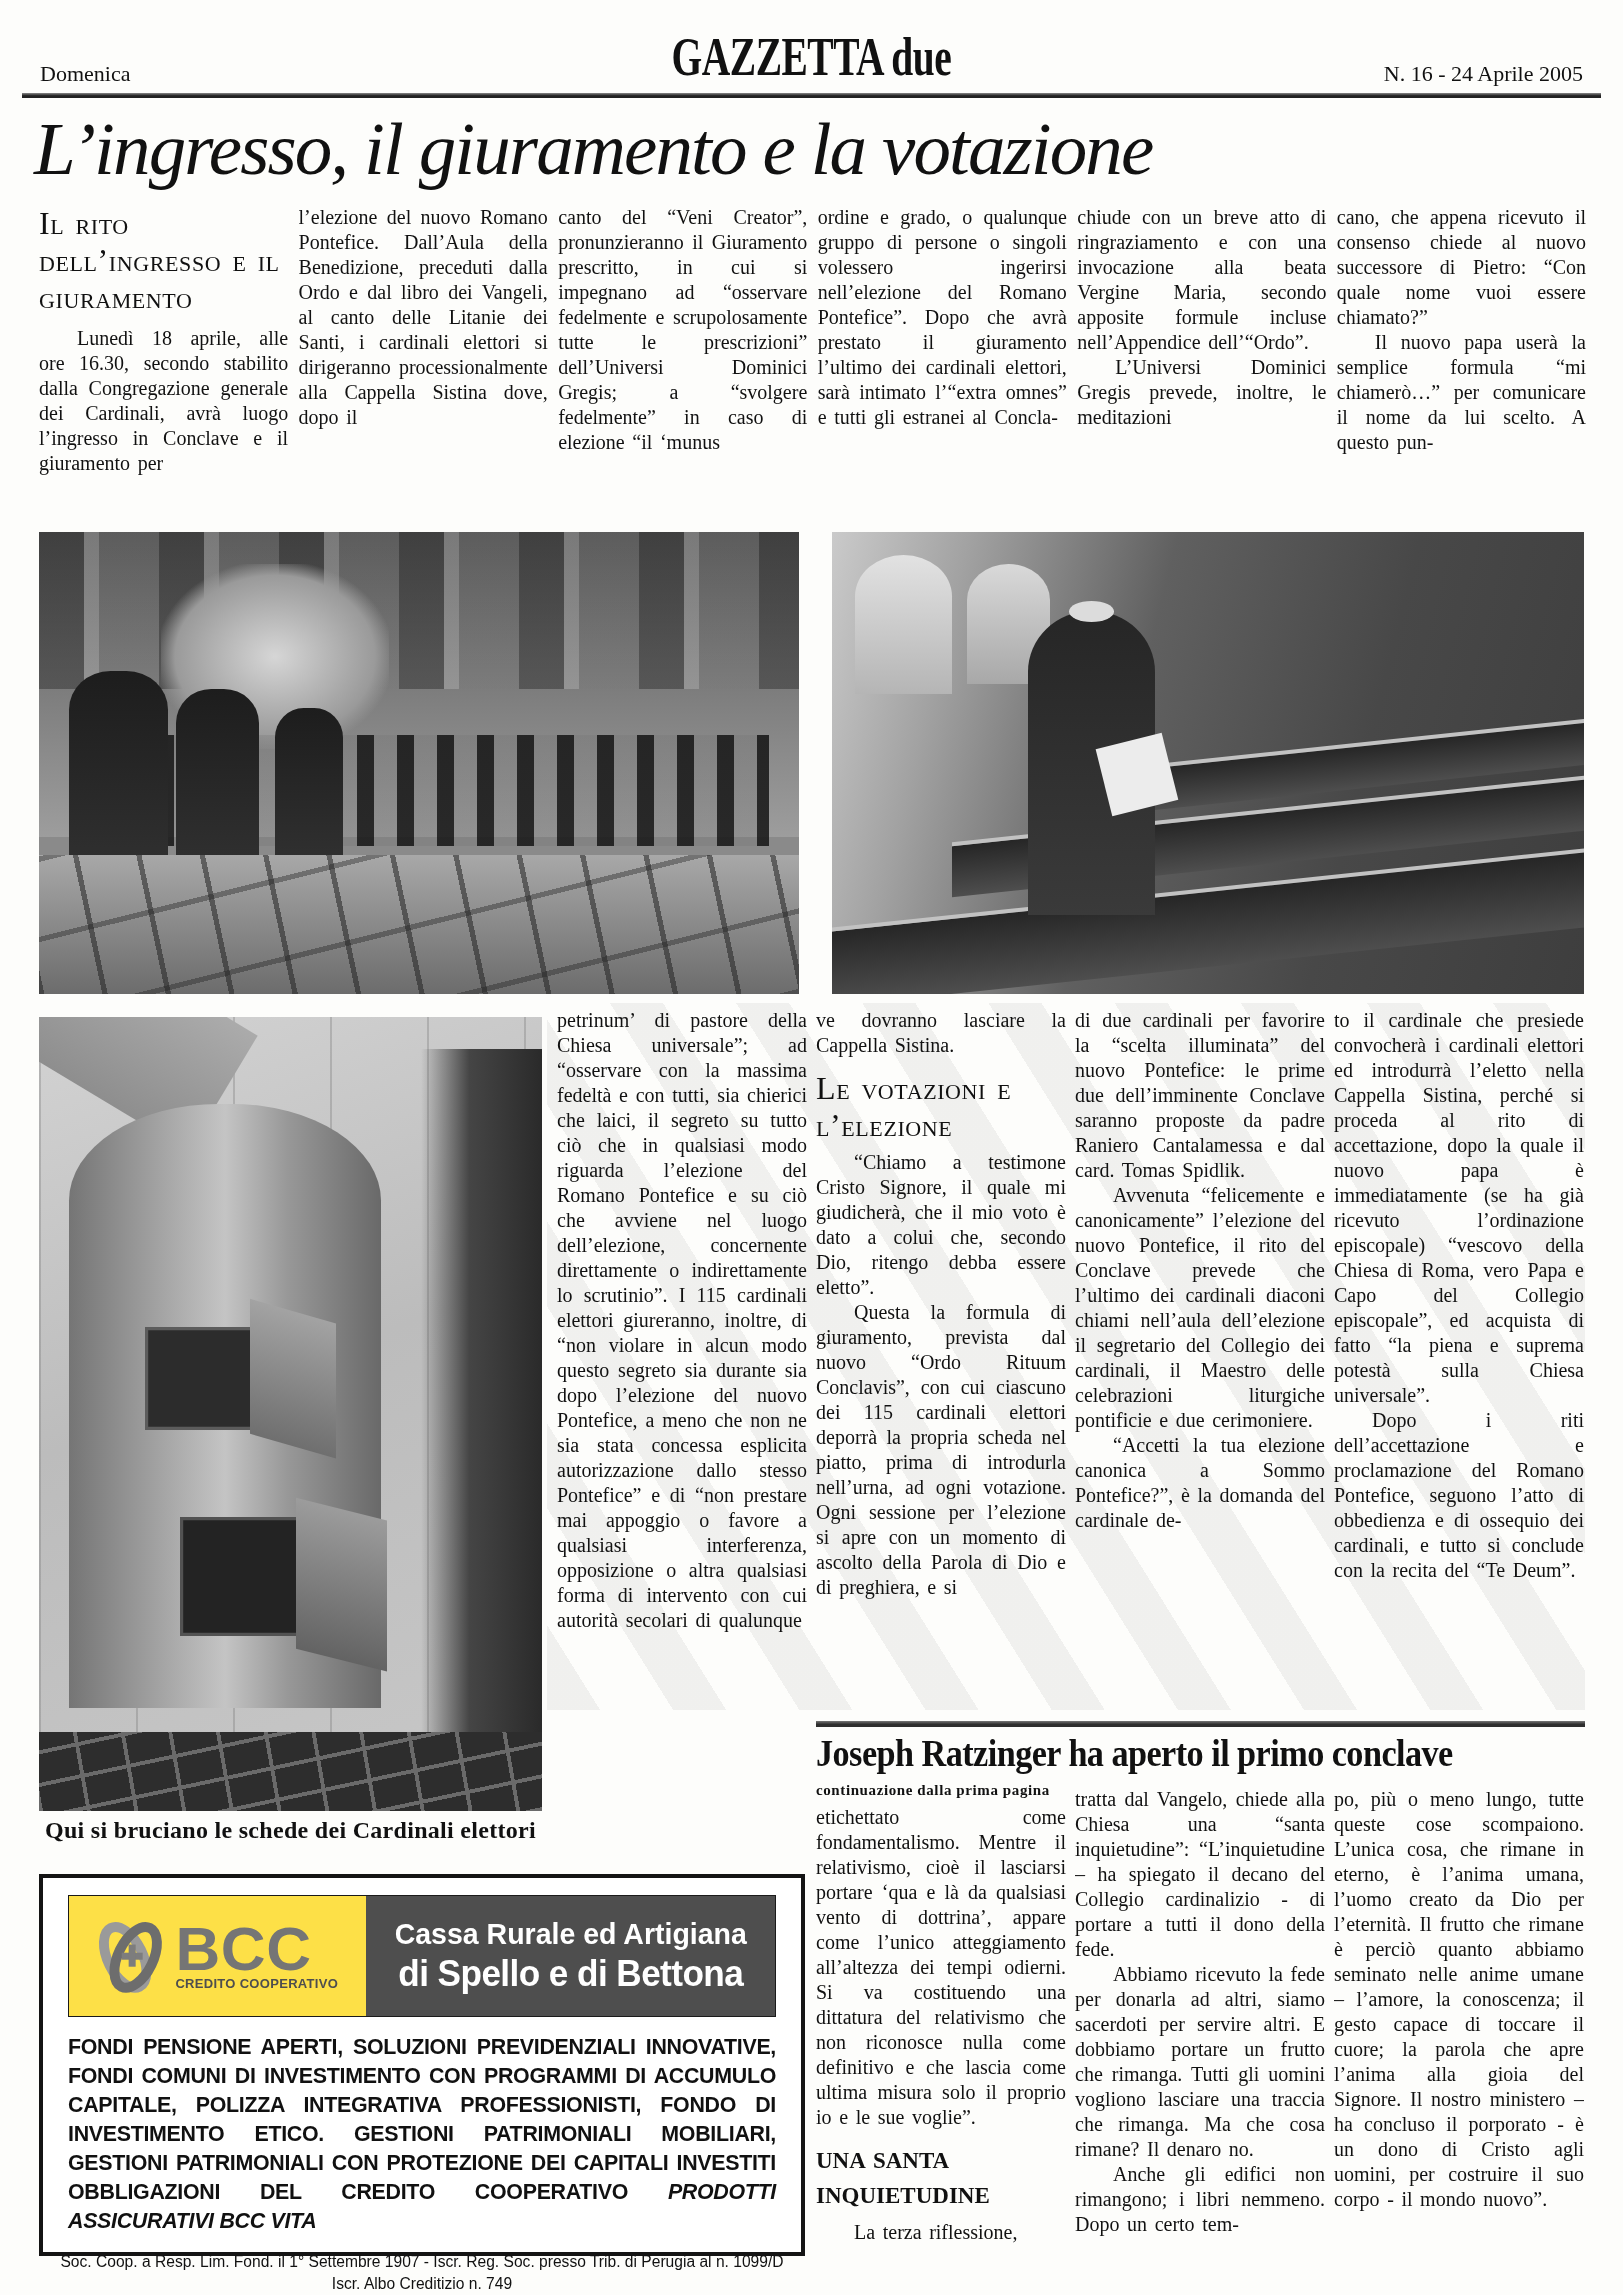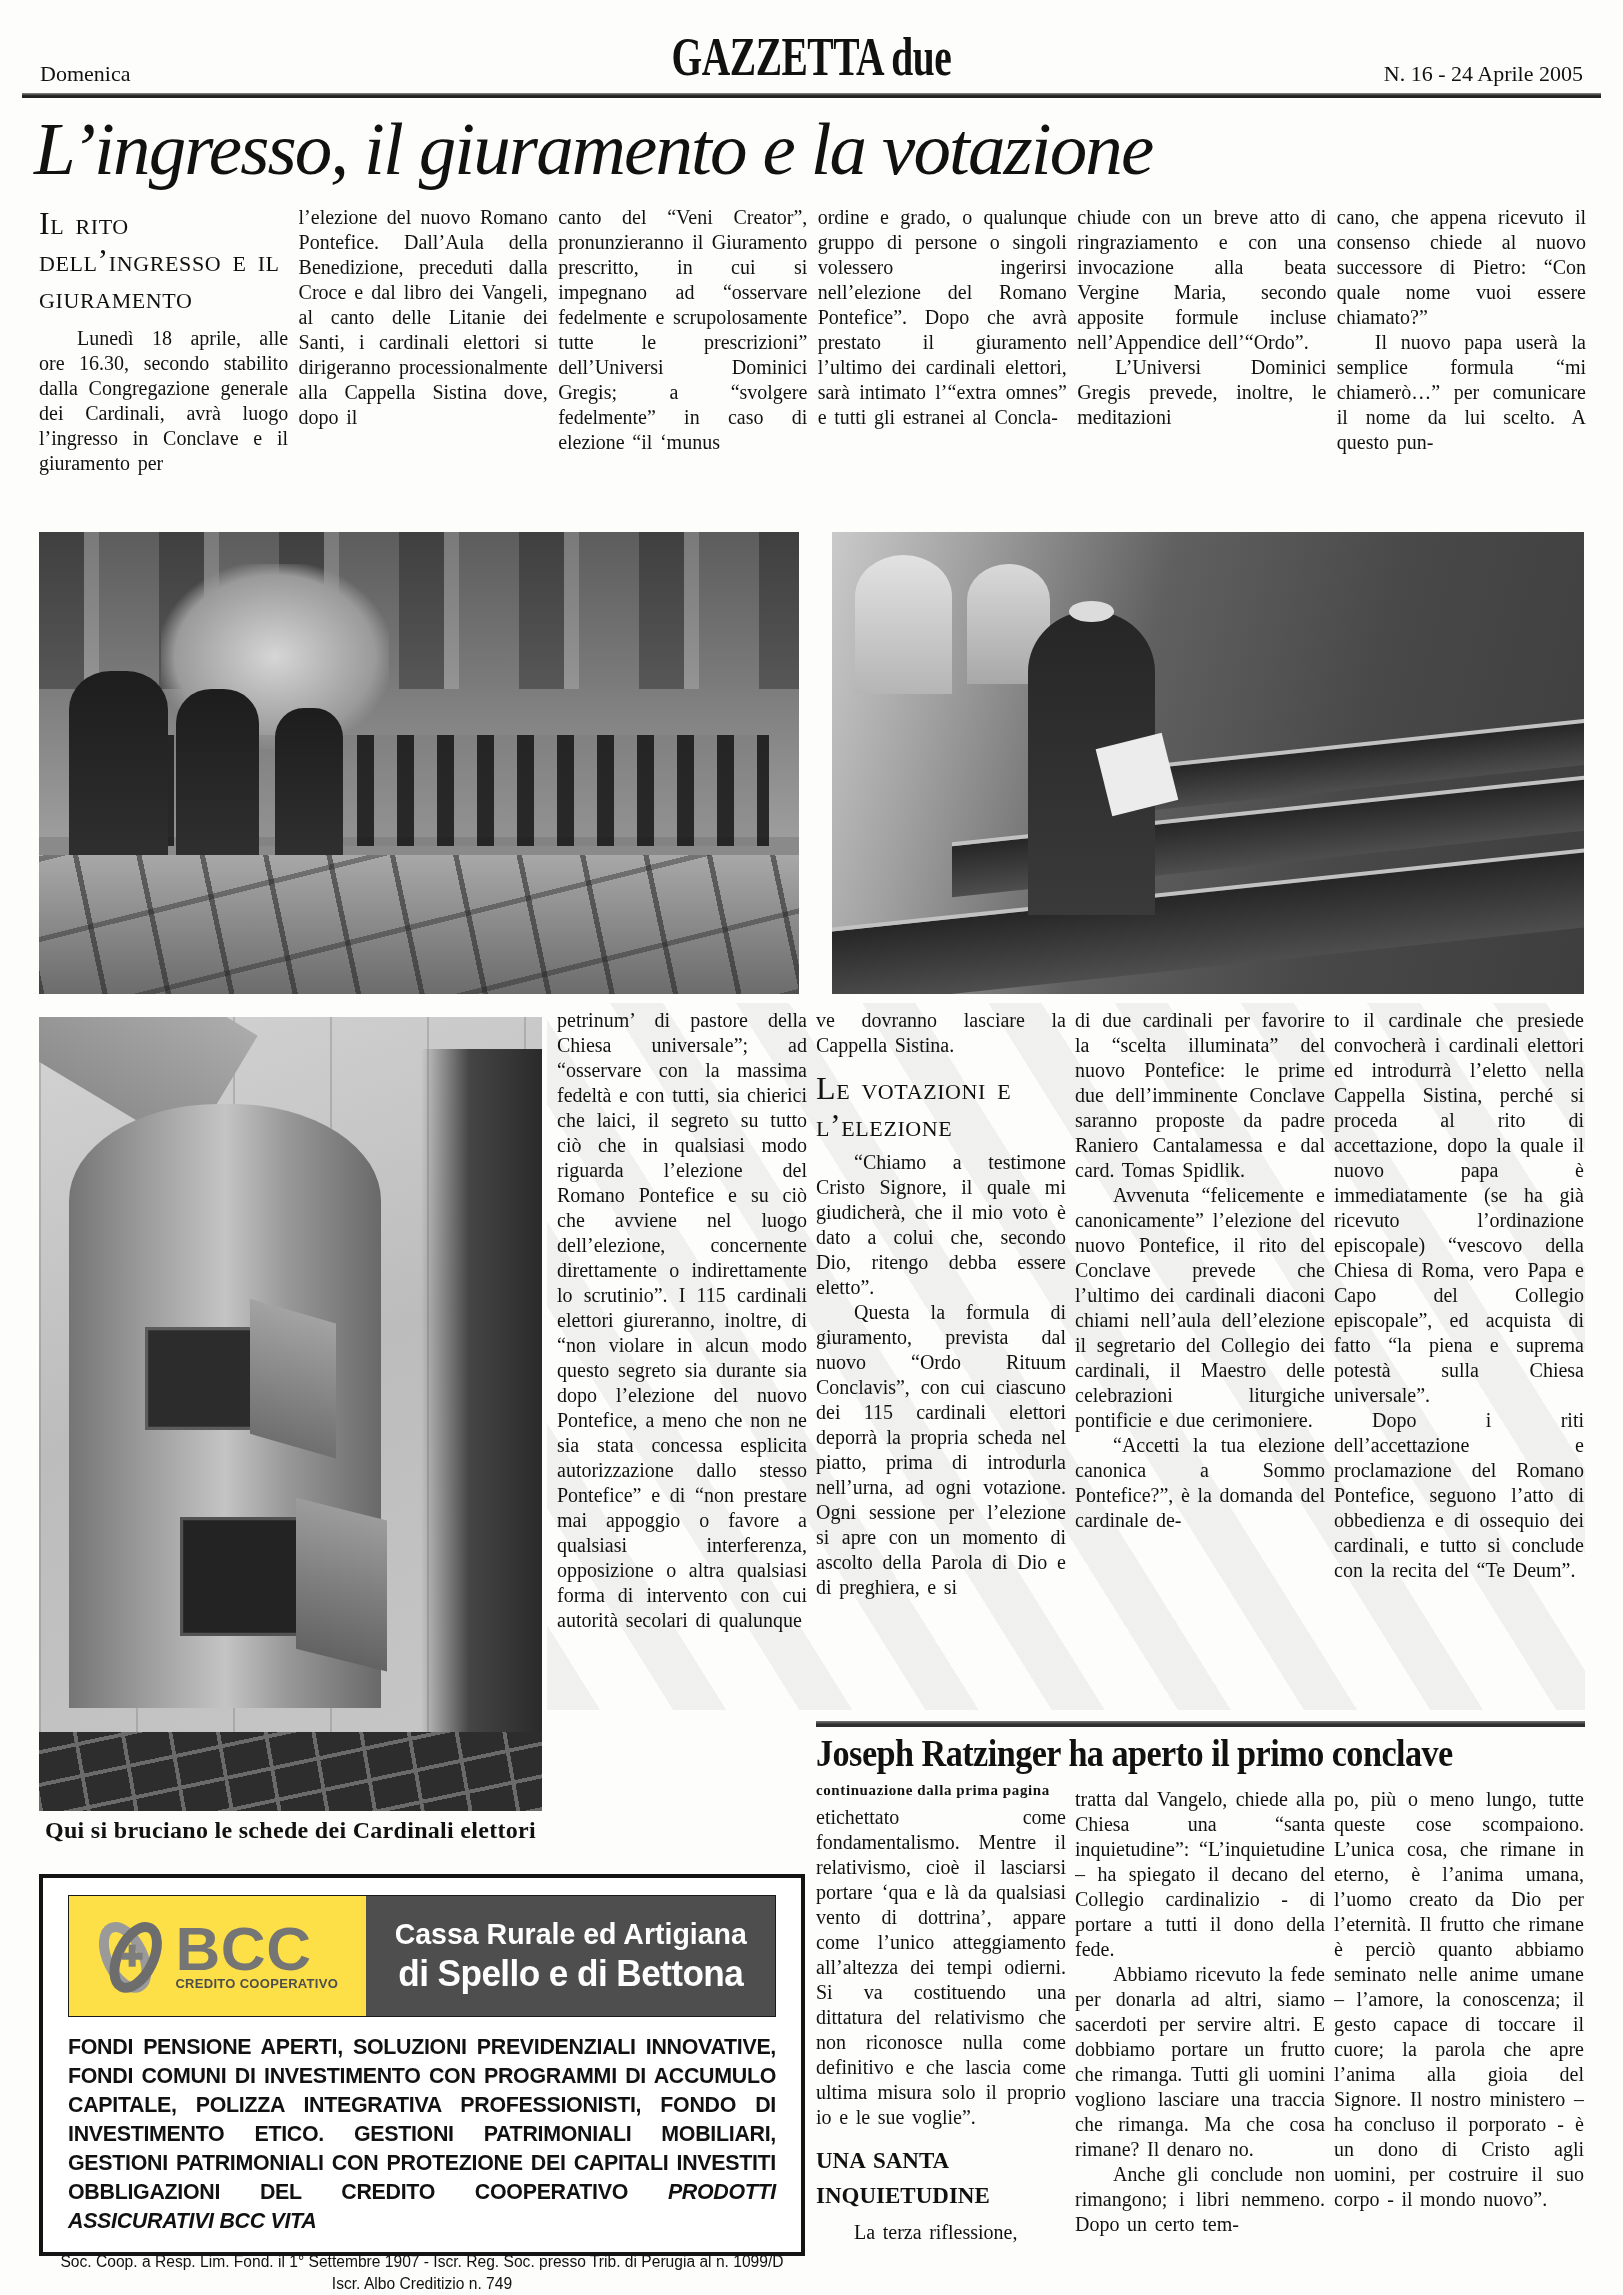--- a/index.html
+++ b/index.html
@@ -145,21 +145,21 @@
   <div class="mast-rule"></div>
 
   <h1 class="headline">L’ingresso, il giuramento e la votazione</h1>
 
   <div class="cols-top">
     <div class="body-col">
       <h3 class="sec-heading">Il rito dell’ingresso e il giuramento</h3>
       <p class="ind">Lunedì 18 aprile, alle ore 16.30, secondo stabilito dalla Congregazione generale dei Cardinali, avrà luogo l’ingresso in Conclave e il giuramento per</p>
     </div>
     <div class="body-col">
-      <p>l’elezione del nuovo Romano Pontefice. Dall’Aula della Benedizione, preceduti dalla Croce e dal libro dei Vangeli, al canto delle Litanie dei Santi, i cardinali elettori si dirigeranno processionalmente alla Cappella Sistina dove, dopo il</p>
+      <p>l’elezione del nuovo Romano Pontefice. Dall’Aula della Benedizione, preceduti dalla Ordo e dal libro dei Vangeli, al canto delle Litanie dei Santi, i cardinali elettori si dirigeranno processionalmente alla Cappella Sistina dove, dopo il</p>
     </div>
     <div class="body-col">
       <p>canto del “Veni Creator”, pronunzieranno il Giuramento prescritto, in cui si impegnano ad “osservare fedelmente e scrupolosamente tutte le prescrizioni” dell’Universi Dominici Gregis; a “svolgere fedelmente” in caso di elezione “il ‘munus</p>
     </div>
     <div class="body-col">
       <p>ordine e grado, o qualunque gruppo di persone o singoli volessero ingerirsi nell’elezione del Romano Pontefice”. Dopo che avrà prestato il giuramento l’ultimo dei cardinali elettori, sarà intimato l’“extra omnes” e tutti gli estranei al Concla-</p>
     </div>
     <div class="body-col">
       <p>chiude con un breve atto di ringraziamento e con una invocazione alla beata Vergine Maria, secondo apposite formule incluse nell’Appendice dell’“Ordo”.</p>
       <p class="ind">L’Universi Dominici Gregis prevede, inoltre, le meditazioni</p>
@@ -231,21 +231,21 @@
   <h2 class="ratz-headline">Joseph Ratzinger ha aperto il primo conclave</h2>
   <div class="ratz-kicker">continuazione dalla prima pagina</div>
   <div class="body-col colR" id="colR-A">
     <p>etichettato come fondamentalismo. Mentre il relativismo, cioè il lasciarsi portare ‘qua e là da qualsiasi vento di dottrina’, appare come l’unico atteggiamento all’altezza dei tempi odierni. Si va costituendo una dittatura del relativismo che non riconosce nulla come definitivo e che lascia come ultima misura solo il proprio io e le sue voglie”.</p>
     <h4 class="ratz-subhead">Una santa inquietudine</h4>
     <p class="ind">La terza riflessione,</p>
   </div>
   <div class="body-col colR" id="colR-B">
     <p>tratta dal Vangelo, chiede alla Chiesa una “santa inquietudine”: “L’inquietudine – ha spiegato il decano del Collegio cardinalizio - di portare a tutti il dono della fede.</p>
     <p class="ind">Abbiamo ricevuto la fede per donarla ad altri, siamo sacerdoti per servire altri. E dobbiamo portare un frutto che rimanga. Tutti gli uomini vogliono lasciare una traccia che rimanga. Ma che cosa rimane? Il denaro no.</p>
-    <p class="ind">Anche gli conclude non rimangono; i libri nemmeno. Dopo un certo tem-</p>
+    <p class="ind">Anche gli edifici non rimangono; i libri nemmeno. Dopo un certo tem-</p>
   </div>
   <div class="body-col colR" id="colR-C">
     <p>po, più o meno lungo, tutte queste cose scompaiono. L’unica cosa, che rimane in eterno, è l’anima umana, l’uomo creato da Dio per l’eternità. Il frutto che rimane è perciò quanto abbiamo seminato nelle anime umane – l’amore, la conoscenza; il gesto capace di toccare il cuore; la parola che apre l’anima alla gioia del Signore. Il nostro ministero – ha concluso il porporato - è un dono di Cristo agli uomini, per costruire il suo corpo - il mondo nuovo”.</p>
   </div>
 
   <div class="ad-box">
     <div class="ad-banner">
       <div class="ad-logo">
         <svg width="70" height="97" viewBox="0 0 120 165">
           <ellipse cx="50" cy="84" rx="30" ry="56" transform="rotate(-26 50 84)" fill="none" stroke="#9a9a9a" stroke-width="17"></ellipse>

